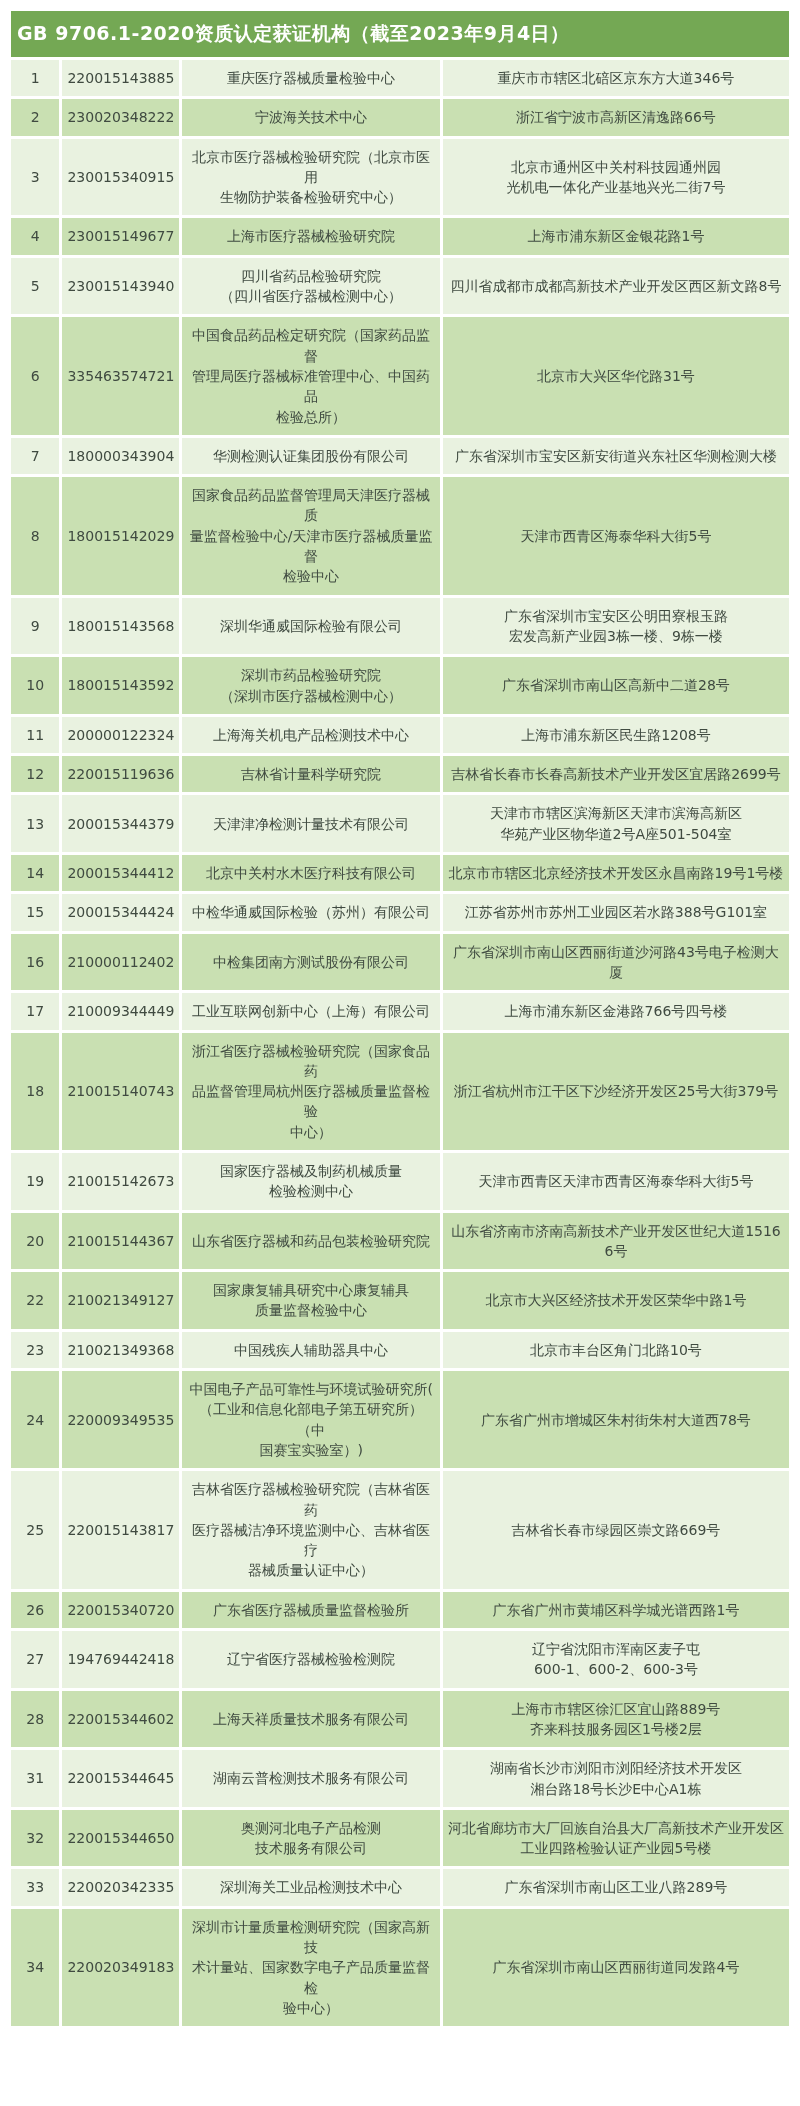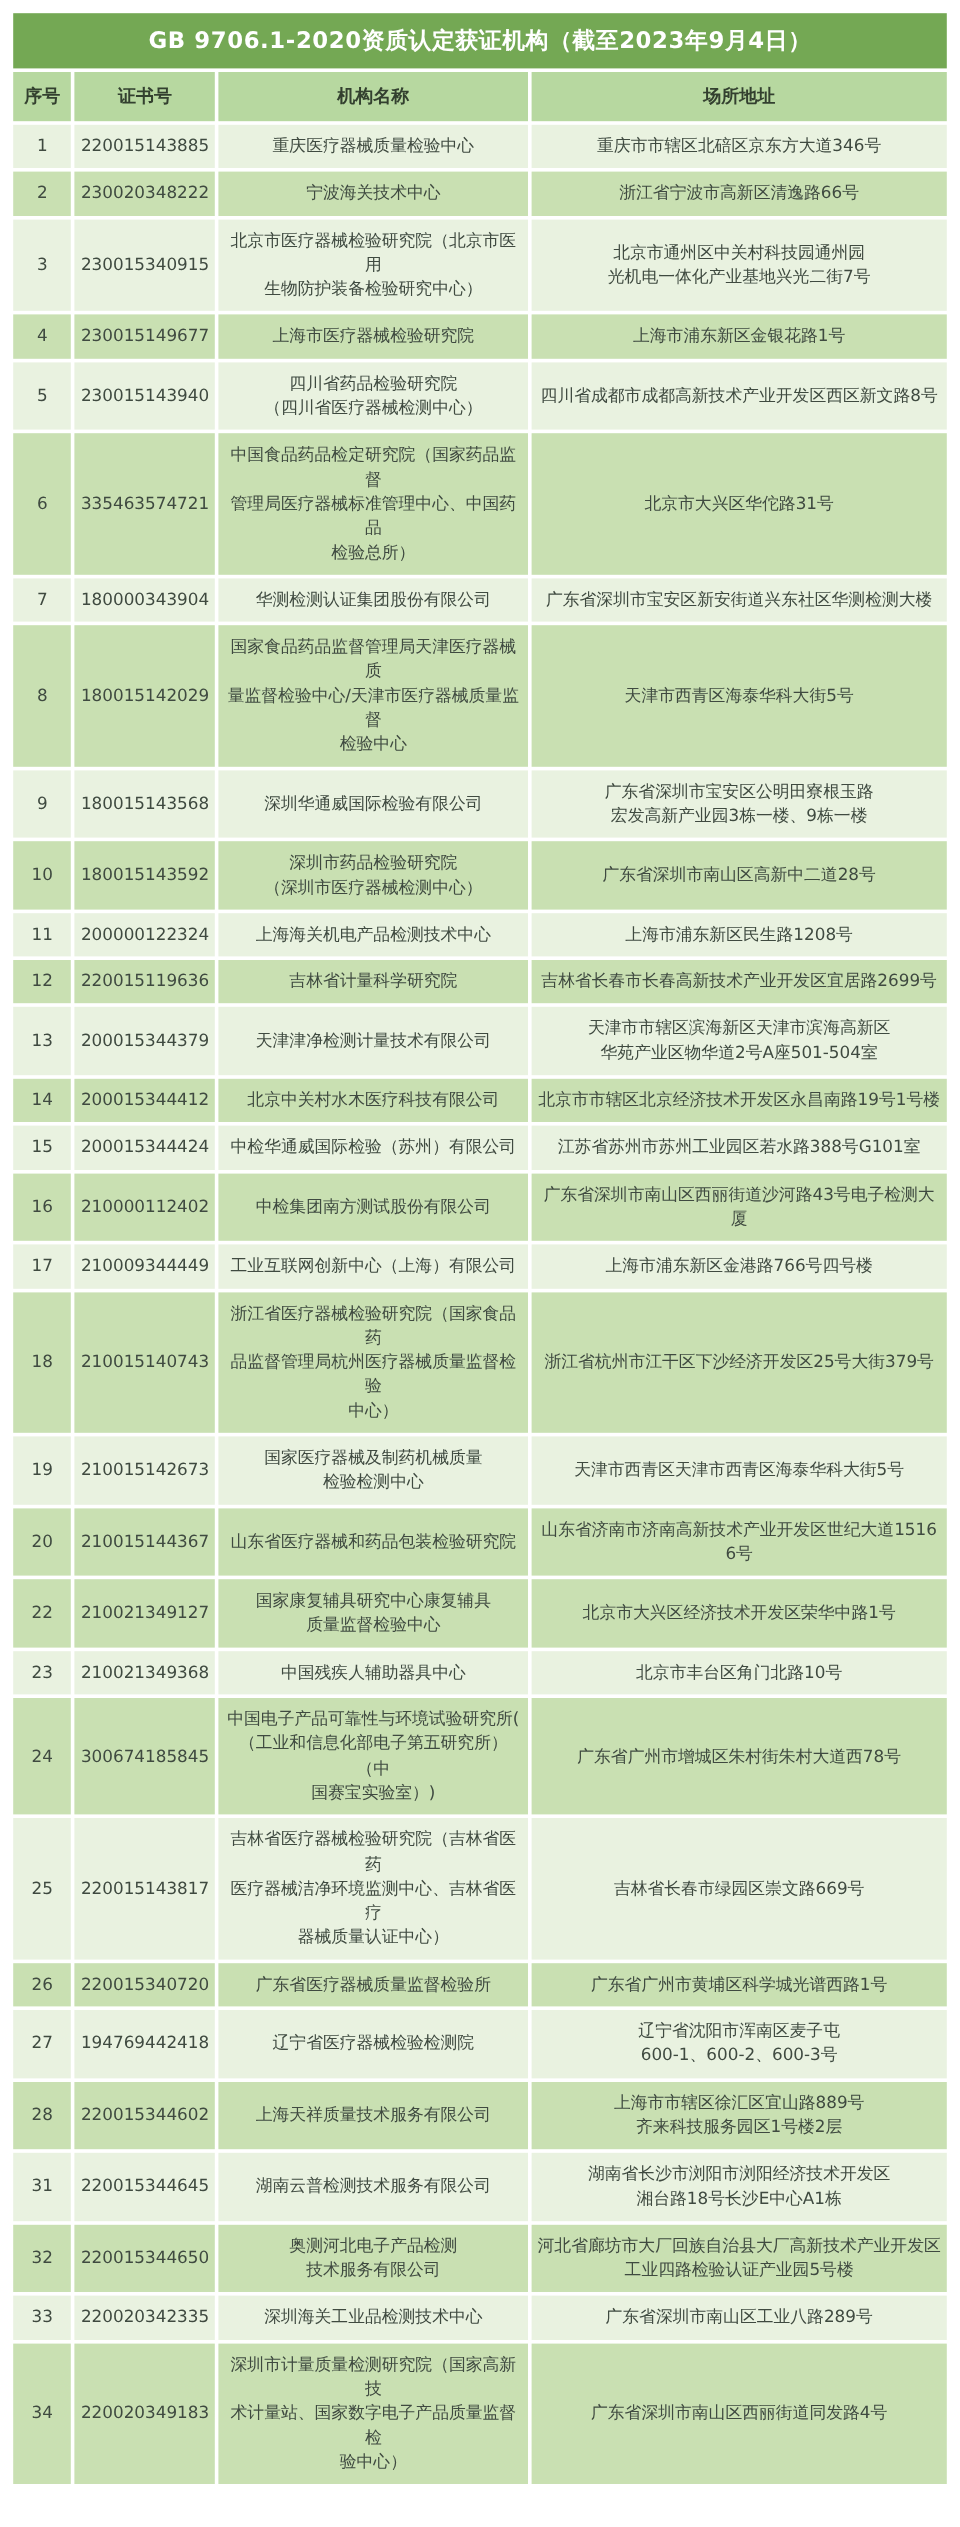--- a/index.html
+++ b/index.html
@@ -29,21 +29,21 @@
     width: 100%;
     border-collapse: separate;
     border-spacing: 3px;
     table-layout: fixed;
   }
   .title-cell {
     background: var(--title-bg);
     color: var(--title-text);
     font-size: 19px;
     font-weight: bold;
-    text-align: center;
+    text-align: left;
     padding: 10px 6px;
     letter-spacing: 0.5px;
     margin-top: 44px;
   }
   th.col-head {
     background: var(--header-bg);
     color: var(--header-text);
     font-size: 15px;
     font-weight: bold;
     text-align: center;
@@ -74,26 +74,20 @@
     <colgroup>
       <col class="c-no">
       <col class="c-cert">
       <col class="c-name">
       <col class="c-addr">
     </colgroup>
     <thead>
       <tr>
         <th class="title-cell" colspan="4">GB 9706.1-2020资质认定获证机构（截至2023年9月4日）</th>
       </tr>
-      <tr>
-        <th class="col-head">序号</th>
-        <th class="col-head">证书号</th>
-        <th class="col-head">机构名称</th>
-        <th class="col-head">场所地址</th>
-      </tr>
     </thead>
     <tbody>
         <tr class="row-odd">
     <td class="cell" ,="">1</td>
     <td class="cell">220015143885</td>
     <td class="cell">重庆医疗器械质量检验中心</td>
     <td class="cell">重庆市市辖区北碚区京东方大道346号</td>
   </tr>
         <tr class="row-even">
     <td class="cell" ,="">2</td>
@@ -230,21 +224,21 @@
     <td class="cell">北京市大兴区经济技术开发区荣华中路1号</td>
   </tr>
         <tr class="row-odd">
     <td class="cell" ,="">23</td>
     <td class="cell">210021349368</td>
     <td class="cell">中国残疾人辅助器具中心</td>
     <td class="cell">北京市丰台区角门北路10号</td>
   </tr>
         <tr class="row-even">
     <td class="cell" ,="">24</td>
-    <td class="cell">300674185845</td>
+    <td class="cell">220009349535</td>
     <td class="cell">中国电子产品可靠性与环境试验研究所(
 （工业和信息化部电子第五研究所）（中
 国赛宝实验室）)</td>
     <td class="cell">广东省广州市增城区朱村街朱村大道西78号</td>
   </tr>
         <tr class="row-odd">
     <td class="cell" ,="">25</td>
     <td class="cell">220015143817</td>
     <td class="cell">吉林省医疗器械检验研究院（吉林省医药
 医疗器械洁净环境监测中心、吉林省医疗

